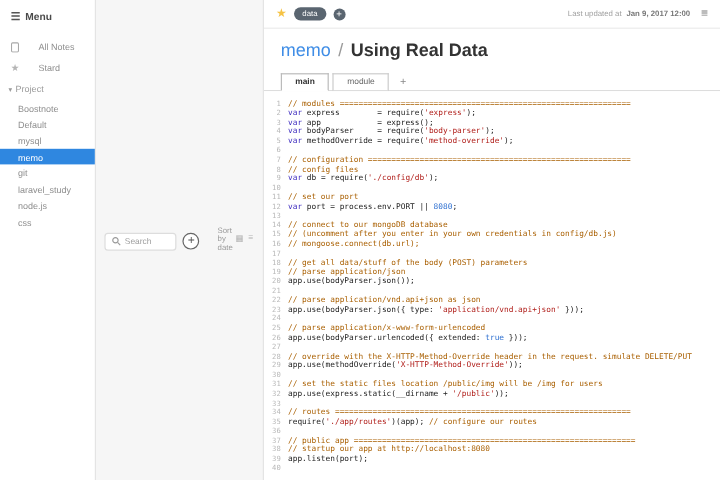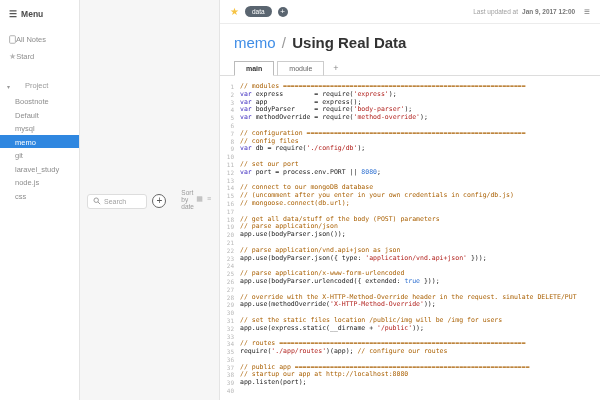--- a/index.html
+++ b/index.html
@@ -3,23 +3,23 @@
 <meta charset="utf-8">
 <style>
   *{box-sizing:border-box;margin:0;padding:0}
   html,body{width:600px;height:400px;overflow:hidden;background:#fff}
   .app{width:600px;height:400px;display:flex;font-family:"Liberation Sans",sans-serif;color:#444;background:#fff}
 
   
   .sidebar{width:80px;min-width:80px;border-right:1px solid #e4e4e4;background:#fff;padding-top:7px}
   .menu-row{display:flex;align-items:center;gap:4px;padding:2px 9px 12px;font-size:8.5px;font-weight:bold;color:#4a4a4a;cursor:pointer}
   .icon-hamburger{font-size:9px;color:#555}
-  .side-link{display:flex;align-items:center;gap:0;padding:4px 9px;font-size:7.5px;color:#8e8e8e;cursor:pointer}
+  .side-link{display:flex;align-items:center;gap:16px;padding:4px 9px;font-size:7.5px;color:#8e8e8e;cursor:pointer}
   .side-link .star-ic{color:#b5b5b5;font-size:8px;line-height:1}
-  .project-row{display:flex;align-items:flex-end;gap:15px;margin-top:12px;padding:4px 7px;font-size:7.5px;color:#9a9a9a;cursor:pointer}
+  .project-row{display:flex;align-items:flex-end;gap:3px;margin-top:1px;padding:4px 7px;font-size:7.5px;color:#9a9a9a;cursor:pointer}
   .caret{font-size:6px;color:#9a9a9a}
   .side-item{padding:3px 0 3px 15px;font-size:7.5px;color:#8e8e8e;height:13.5px;cursor:pointer;white-space:nowrap;overflow:hidden}
   .side-item.active{background:#2f87e0;color:#fff}
 
   
   .notelist{width:140px;min-width:140px;background:#f6f6f6;border-right:1px solid #e4e4e4;display:flex;flex-direction:row}
   .search-row{display:flex;align-items:center;gap:5px;padding:6px 7px 4px}
   .search-box{flex:1;display:flex;align-items:center;gap:3px;background:#fff;border:1px solid #ddd;border-radius:3px;height:15px;padding:0 5px}
   .search-box input{flex:1;border:0;outline:0;background:transparent;font-family:inherit;font-size:7px;color:#777;width:100%}
   .search-box input::placeholder{color:#9f9f9f}

